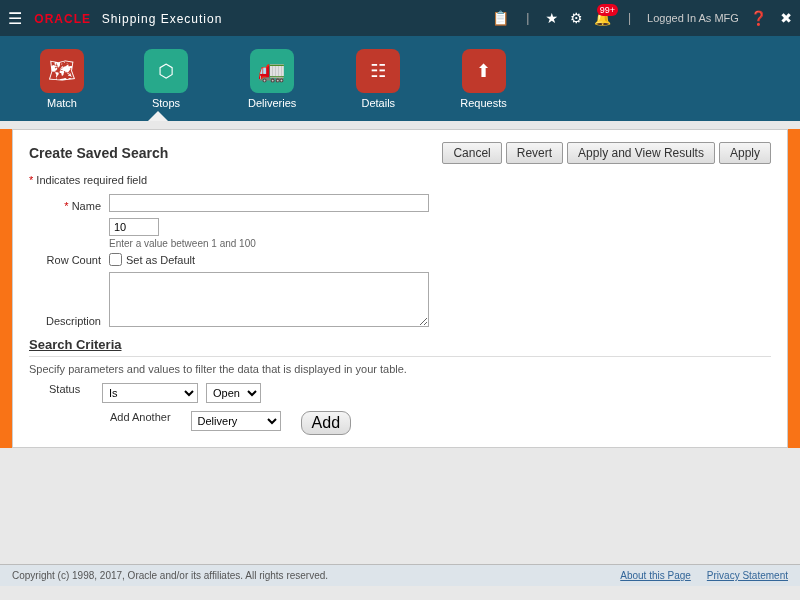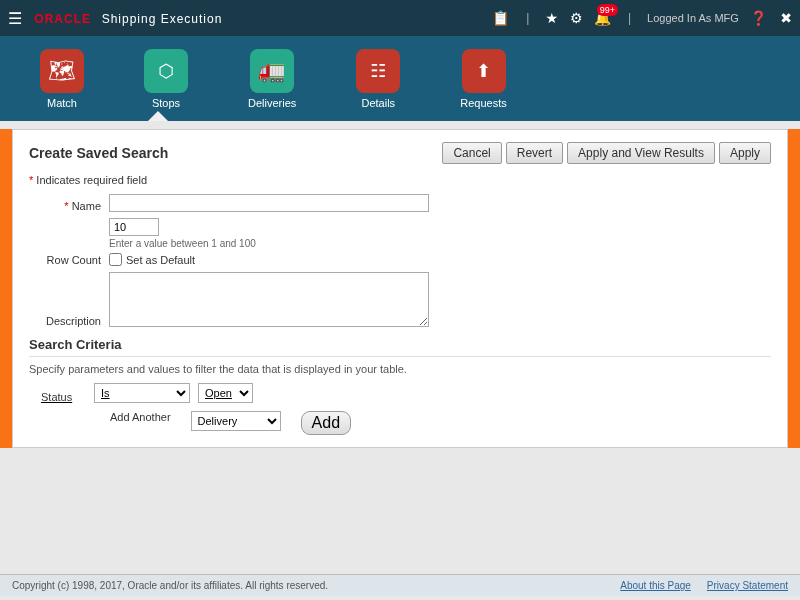--- a/index.html
+++ b/index.html
@@ -153,29 +153,30 @@
     }
 
     
     .section-title {
       font-size: 13px;
       font-weight: bold;
       color: #333;
       margin-bottom: 6px;
       border-bottom: 1px solid #ddd;
       padding-bottom: 4px;
+      text-decoration: underline;
     }
     .criteria-hint { font-size: 11px; color: #555; margin-bottom: 8px; }
 
     .match-row { display: flex; align-items: center; gap: 10px; margin-bottom: 10px; }
     .match-label { font-size: 11px; color: #333; width: 40px; }
     .radio-group { display: flex; gap: 12px; align-items: center; }
     .radio-item { display: flex; align-items: center; gap: 3px; font-size: 11px; color: #333; }
 
-    .criteria-row { display: flex; align-items: flex-end; gap: 8px; margin-bottom: 8px; margin-left: 12px; text-decoration: underline; }
+    .criteria-row { display: flex; align-items: flex-start; gap: 8px; margin-bottom: 8px; margin-left: 20px; }
     .criteria-label { font-size: 11px; color: #333; width: 45px; }
     .select-control {
       border: 1px solid #aaa;
       font-size: 11px;
       padding: 2px;
       background: white;
       cursor: pointer;
     }
     .status-select { width: 96px; }
     .operator-select { width: 55px; }
@@ -188,21 +189,21 @@
       font-size: 16px;
       border: 1px solid #999;
       background: linear-gradient(to bottom, #f5f5f5, #ddd);
       cursor: pointer;
       border-radius: 9px;
     }
 
     
     .footer {
       position: absolute;
-      bottom: 4px;
+      bottom: 14px;
       left: 0;
       right: 0;
       background: #dde4ea;
       border-top: 1px solid #bbb;
       height: 22px;
       display: flex;
       align-items: center;
       justify-content: space-between;
       padding: 0 12px;
       font-size: 10px;

